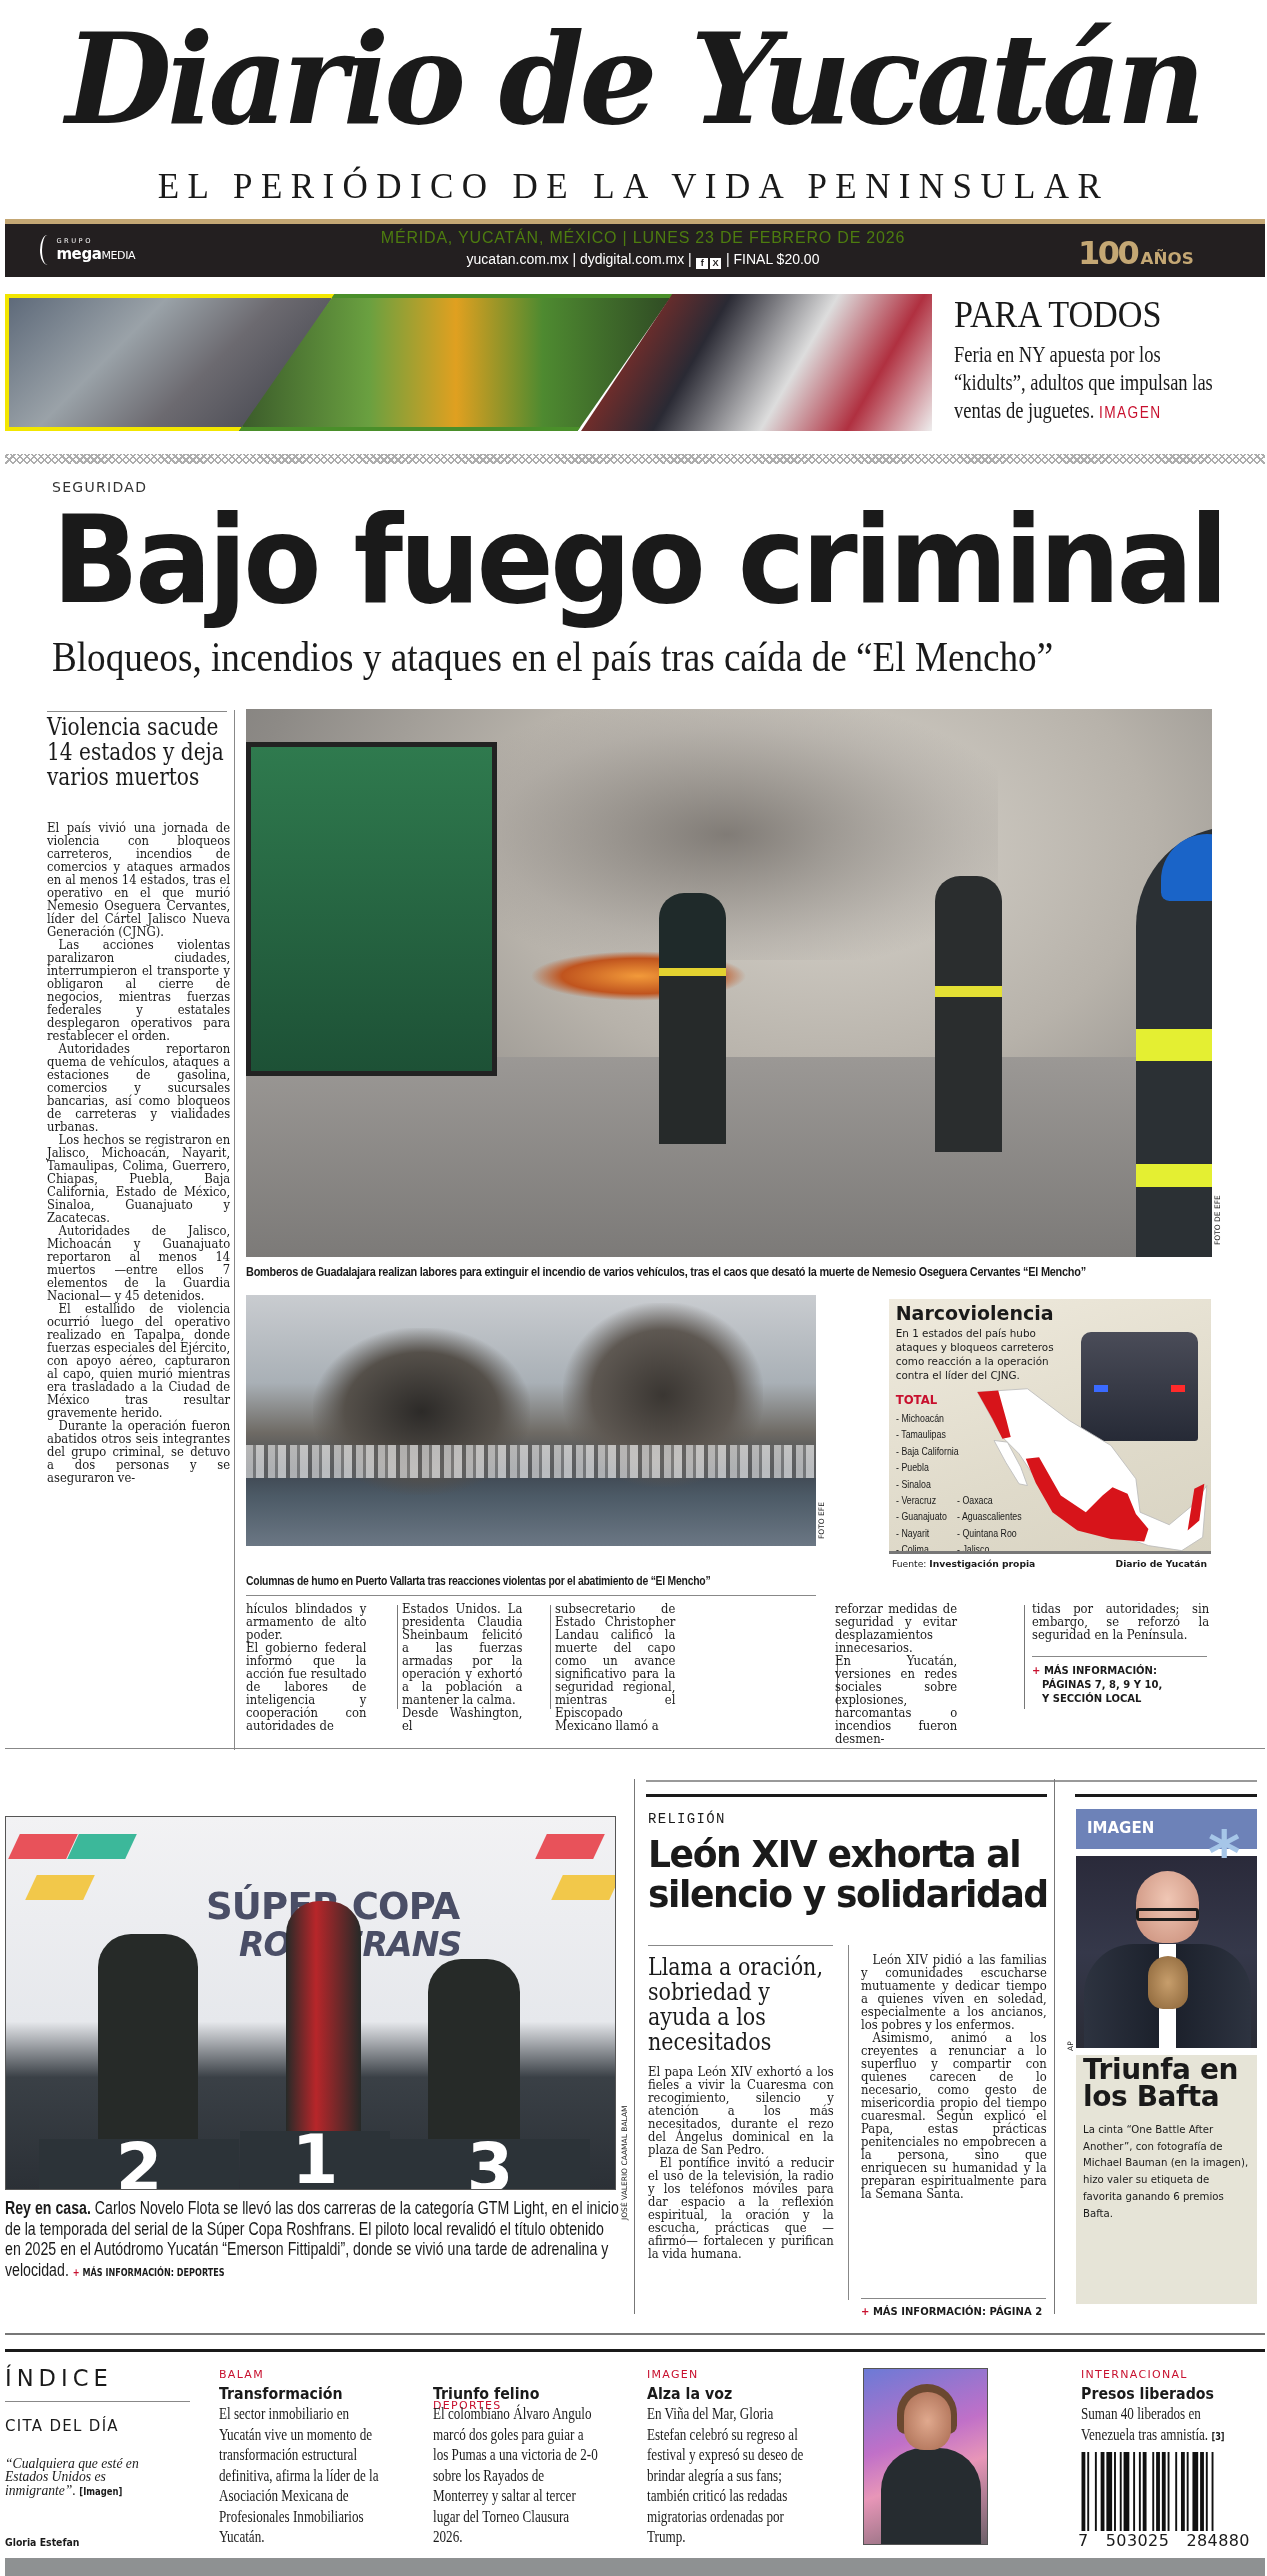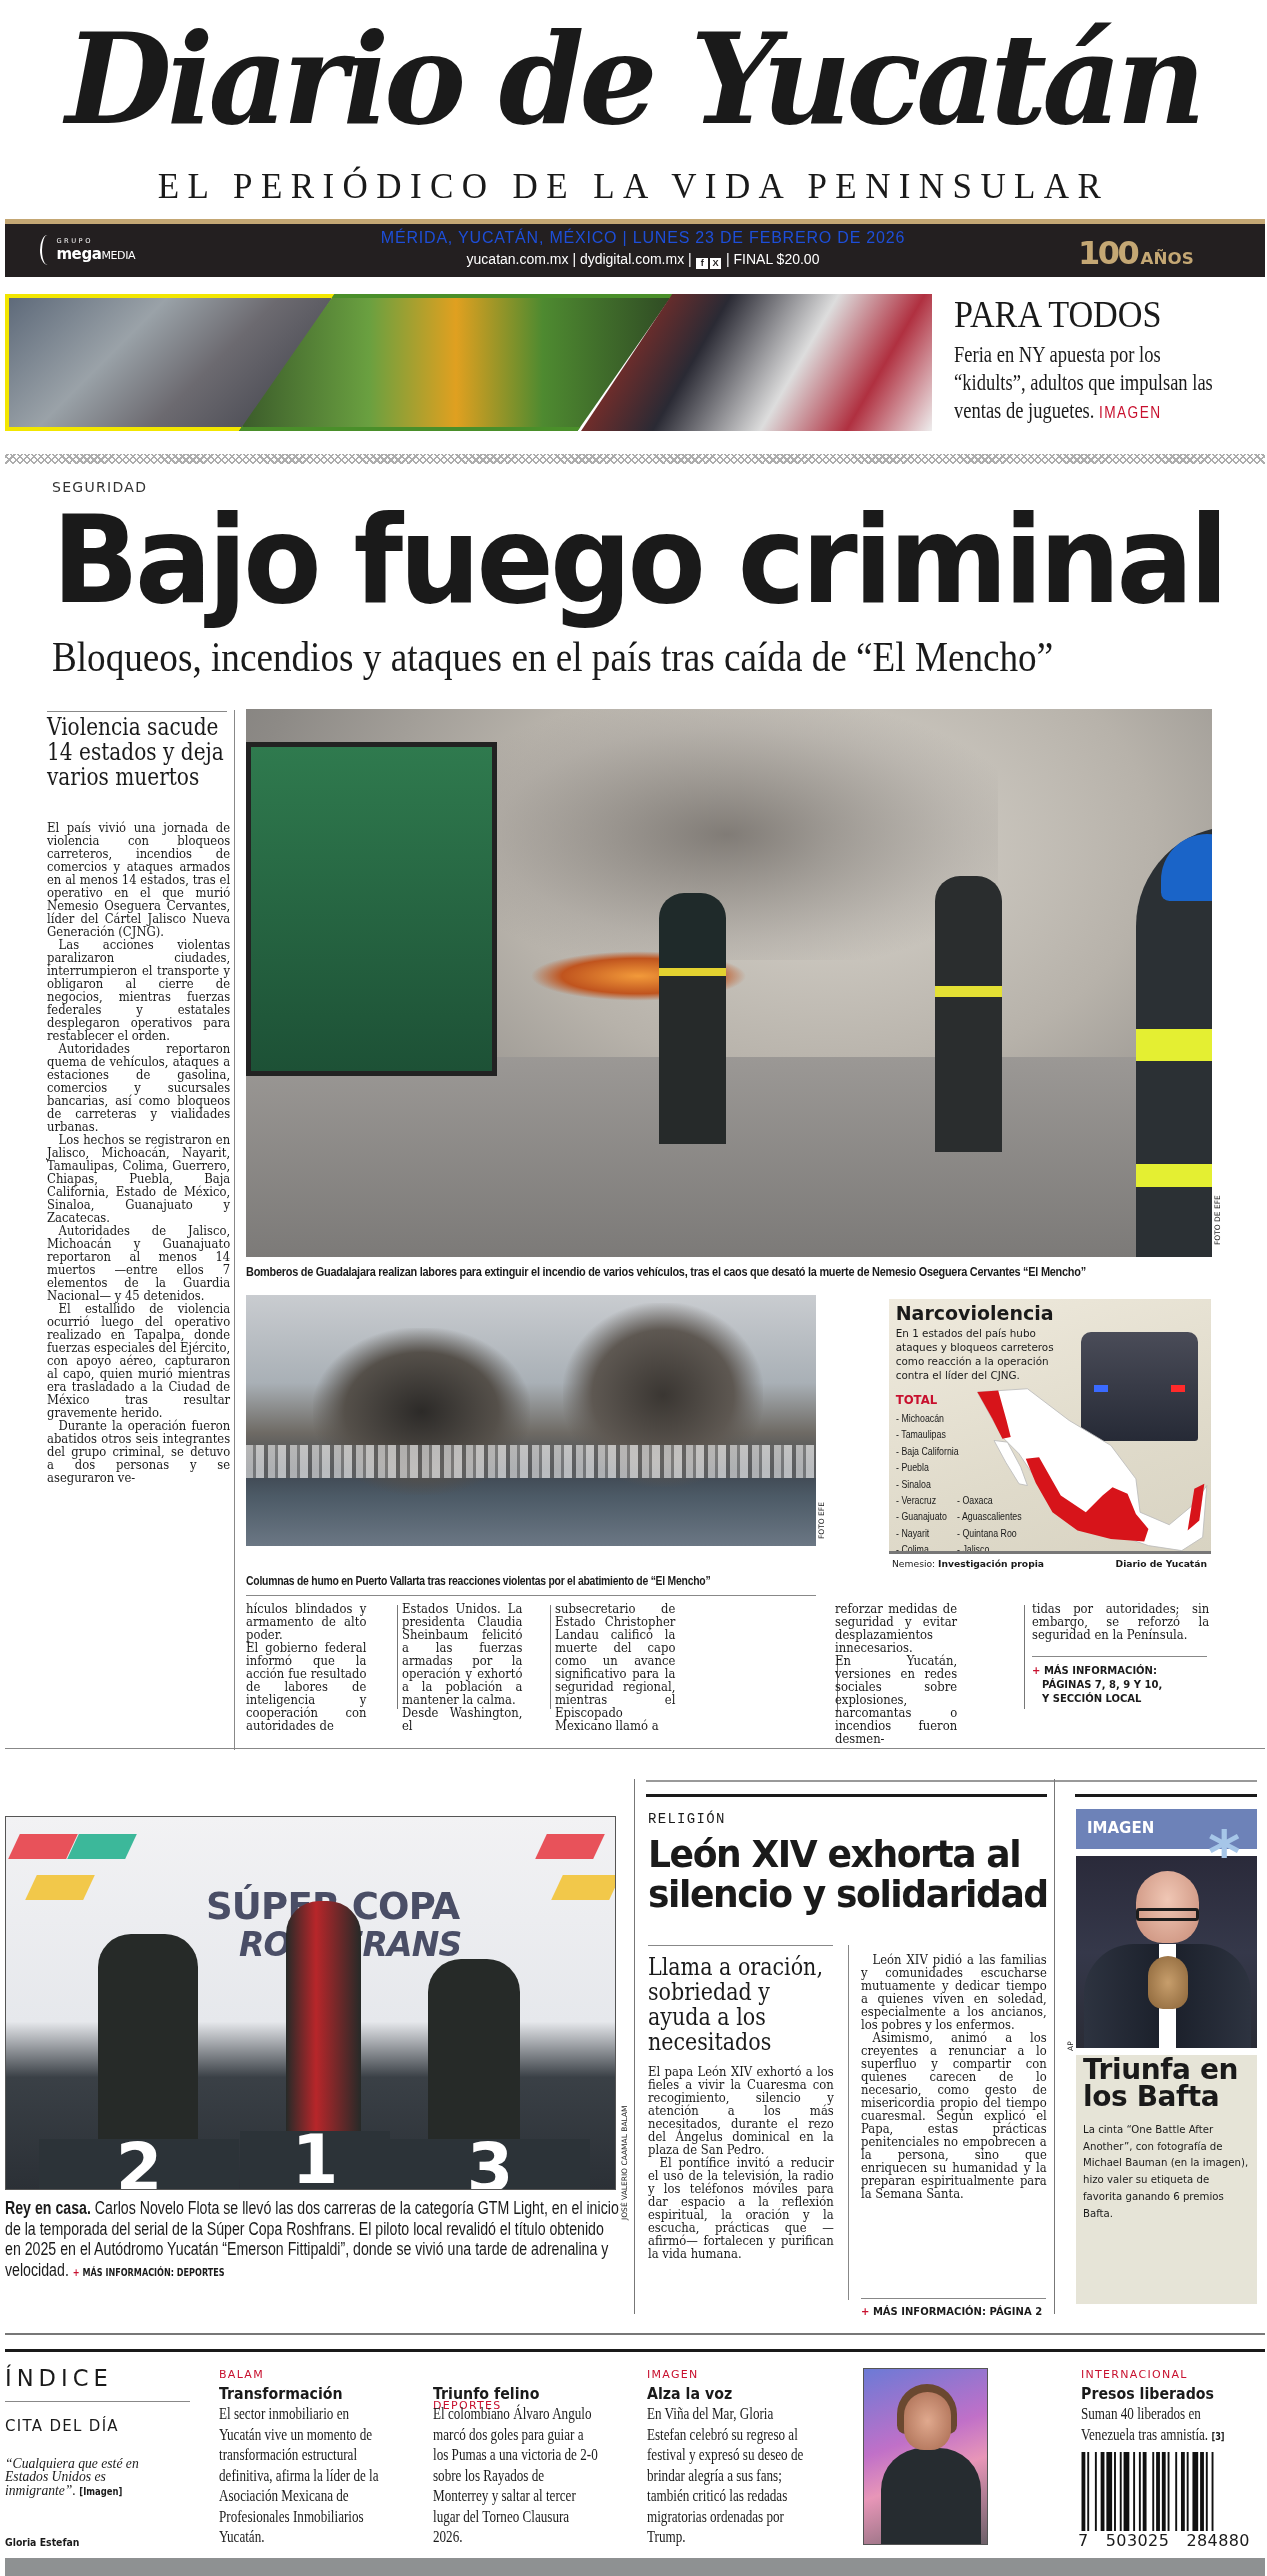--- a/index.html
+++ b/index.html
@@ -13,21 +13,21 @@
   #logo { left: 0; top: 0; width: 1267px; height: 159px; text-align: center; }
   #logo .t { font-family: "DejaVu Serif", serif; font-style: italic; font-weight: bold; font-size: 125px; letter-spacing: -5px; line-height: 159px; display: inline-block; transform: scaleX(0.98); }
   #tagline { left: 0; top: 167px; width: 1267px; text-align: center; font-family: "Liberation Serif", serif; font-size: 35px; letter-spacing: 8.4px; }
   #goldbar { left: 5px; top: 219px; width: 1260px; height: 5px; background: #c4a774; }
   #blackbar { left: 5px; top: 224px; width: 1260px; height: 53px; background: #231f20; }
   #mega { left: 33px; top: 232px; width: 125px; height: 37px; color: #fff; }
   #mega .g { font-size: 6.7px; letter-spacing: 2.5px; position: absolute; left: 23.4px; top: 5px; }
   #mega .m { font-weight: bold; font-size: 15px; position: absolute; left: 23.4px; top: 13.4px; letter-spacing: -0.4px; }
   #mega .m small { font-weight: normal; font-size: 11px; }
   #mega .sw { position: absolute; left: 6.7px; top: 3.3px; width: 15px; height: 30px; border-left: 2.5px solid #fff; border-radius: 50%; }
-  #dateline { left: 334px; top: 229px; width: 618px; text-align: center; color: #1d4ed8; font-size: 16px; letter-spacing: 0.8px; }
+  #dateline { left: 334px; top: 229px; width: 618px; text-align: center; color: #4d7c0f; font-size: 16px; letter-spacing: 0.8px; }
   #webline { left: 334px; top: 251px; width: 618px; text-align: center; color: #fff; font-size: 14px; }
   #webline .soc { display: inline-block; width: 11.7px; height: 11.7px; background: #fff; color: #231f20; font-size: 9.2px; line-height: 11.7px; text-align: center; font-weight: bold; vertical-align: -1.7px; margin: 0 0.8px; }
   #anios { left: 1078px; top: 234px; color: #c4a774; font-weight: bold; }
   #anios .n { font-size: 32px; letter-spacing: -2.5px; }
   #anios .a { font-size: 16.7px; margin-left: 3.3px; }
 
   
   #promo-imgs { left: 5px; top: 294px; width: 927px; height: 137px; }
   .pimg { position: absolute; top: 0; height: 137px; }
   #pimg1 { left: 0; width: 330px; clip-path: polygon(0 0, 100% 0, 72% 100%, 0 100%); background: linear-gradient(135deg,#5e6a7a,#9aa2a8 35%,#6c6a70 60%,#3a3c46); border: 4.2px solid #f2e600; }
@@ -266,21 +266,21 @@
       <div>- Colima</div>
     </div>
   <div id="info-list2" class="info-list">
       <div>- Oaxaca</div>
       <div>- Aguascalientes</div>
       <div>- Quintana Roo</div>
       <div>- Jalisco</div>
     </div>
 </div>
 <div id="info-bottom" class="abs"></div>
-<div id="info-src" class="abs"><span>Nemesio:</span> <b>Investigación propia</b></div>
+<div id="info-src" class="abs"><span>Fuente:</span> <b>Investigación propia</b></div>
 <div id="info-brand" class="abs">Diario de Yucatán</div>
 
 <div class="col body narrow" style="left:246px;width:140px;">
     <div style="white-space:pre-line;">híc­ulos blindados y armamento de alto poder.
 El gobierno federal informó que la acción fue resultado de labores de inteligencia y cooperación con autoridades de</div>
   </div>
 <div class="colsep" style="left:397px;"></div>
 <div class="col body narrow" style="left:402px;width:140px;">
     <div style="white-space:pre-line;">Estados Unidos. La presidenta Claudia Sheinbaum felicitó a las fuerzas armadas por la operación y exhortó a la población a mantener la calma.
 Desde Washington, el</div>

